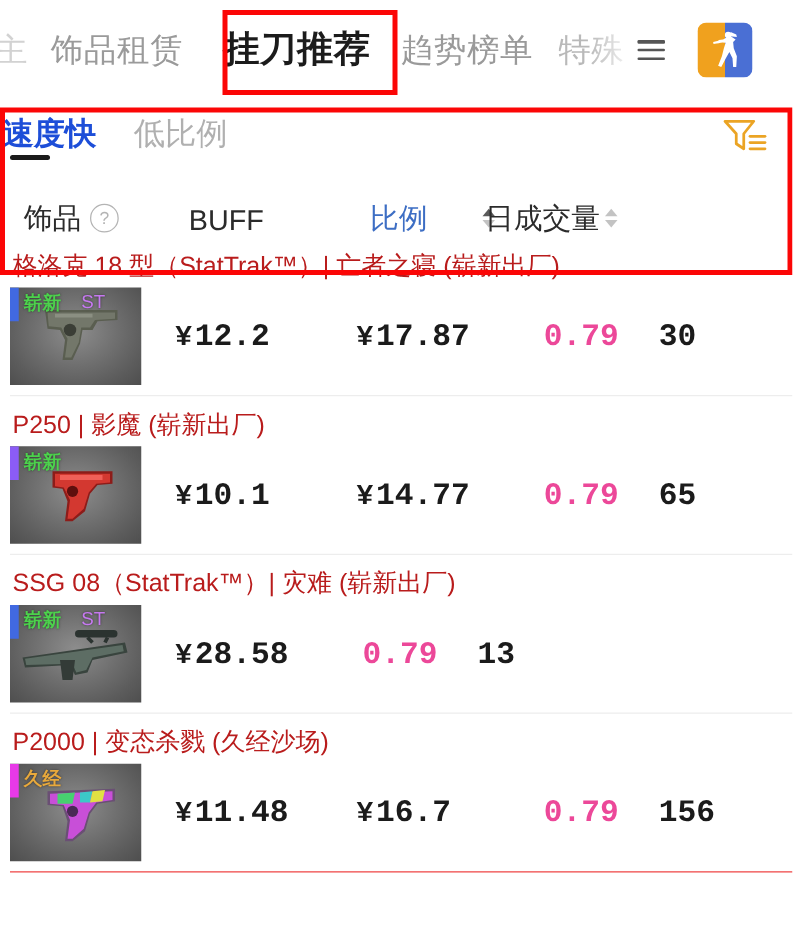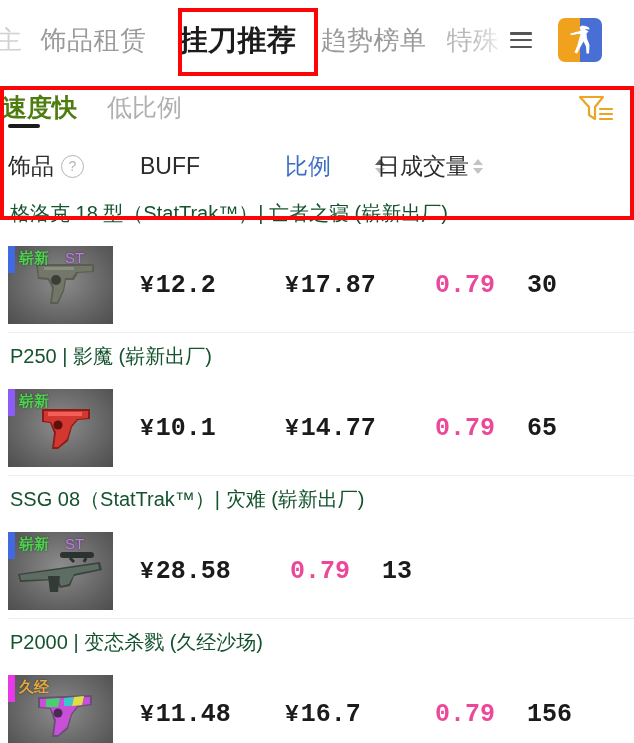--- a/index.html
+++ b/index.html
@@ -74,35 +74,35 @@
   .ftab{
     position:relative;
     font-size:25px;
     color:#b0b0b0;
     margin-right:30px;
     padding-bottom:10px;
     line-height:1.05;
     white-space:nowrap;
   }
   .ftab.first{margin-left:-6px;}
-  .ftab.active{color:#4d7c0f;font-weight:700;}
+  .ftab.active{color:#1d4ed8;font-weight:700;}
   .ftab.active .ul{
     position:absolute;left:6px;bottom:2px;
     width:32px;height:4px;background:#1b1b1b;border-radius:2px;
   }
   .filter-icon{
     position:absolute;right:18px;top:12px;
     width:40px;height:36px;
   }
 
   
   .colhead{
-    display:flex;align-items:center;
+    display:flex;align-items:flex-end;
     height:48px;
-    padding-left:8px;
+    padding-left:19px;
     box-sizing:border-box;
     font-size:23px;
     color:#2b2b2b;
     position:relative;
   }
   .ch{display:flex;align-items:center;white-space:nowrap;}
   .ch .qmark{
     display:inline-block;width:21px;height:21px;border:1.6px solid #b4b4b4;
     border-radius:50%;color:#b4b4b4;font-size:14px;line-height:20px;
     text-align:center;margin-left:7px;font-family:"Liberation Sans",sans-serif;
@@ -126,28 +126,28 @@
   .c-steam{width:150px;text-align:left;}
   .c-ratio{width:92px;text-align:left;gap:40px;}
   .c-vol  {width:100px;text-align:left;}
 
   
   .rowlist{padding-left:8px;}
   .row{
     border-bottom:1px solid #ededed;
     padding:6px 0 8px 0;
   }
-  .row:last-child{border-bottom:4px solid #ef4444;}
+  .row:last-child{border-bottom:1px solid #ef4444;}
   .row-title{
-    font-size:20px;color:#14532d;
+    font-size:20px;color:#b91c1c;
     white-space:nowrap;overflow:hidden;
     padding:4px 0 4px 2px;
     line-height:1.3;
   }
-  .row-body{display:flex;align-items:center;margin-top:16px;}
+  .row-body{display:flex;align-items:center;}
   .thumb{
     width:105px;height:78px;
     position:relative;overflow:hidden;flex:0 0 auto;
     background:radial-gradient(ellipse at 50% 45%,#8d8d8d 0%,#6f6f6f 45%,#5c5c5c 75%,#4e4e4e 100%);
     margin-right:27px;
   }
   .thumb .bar{position:absolute;left:0;top:0;width:7px;height:34%;}
   .thumb .wear{
     position:absolute;left:11px;top:3px;
     font-size:15px;font-weight:700;color:#4cd24c;

